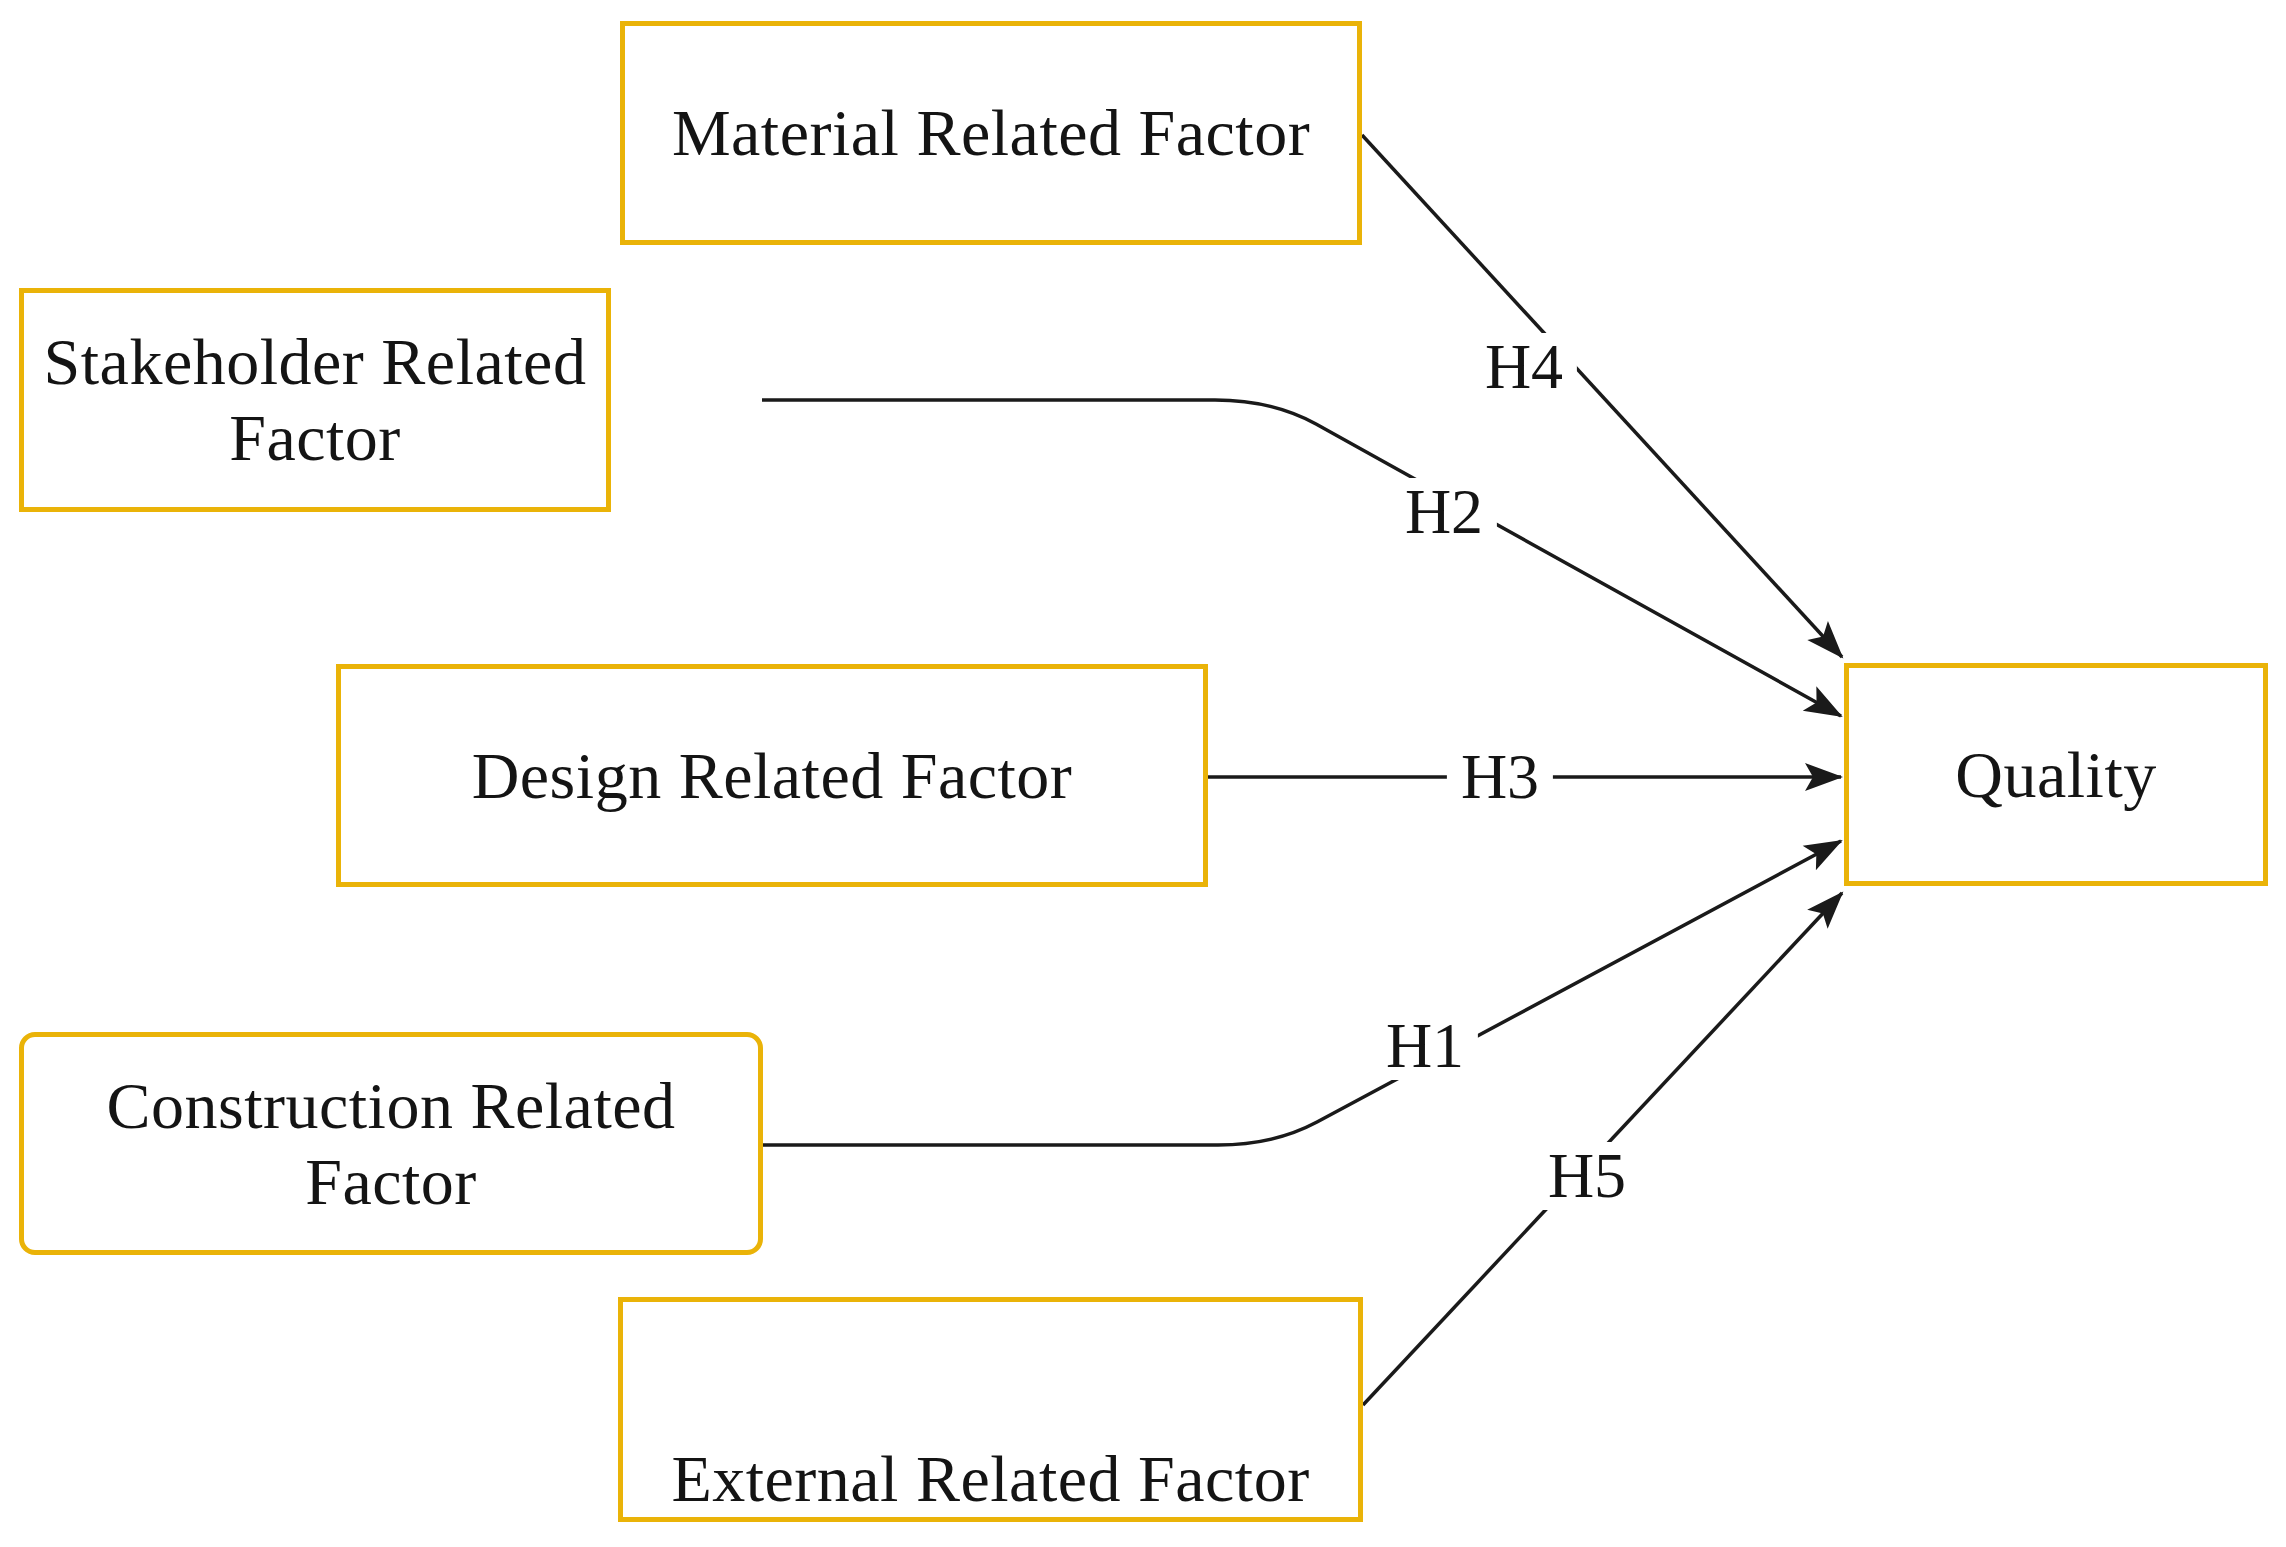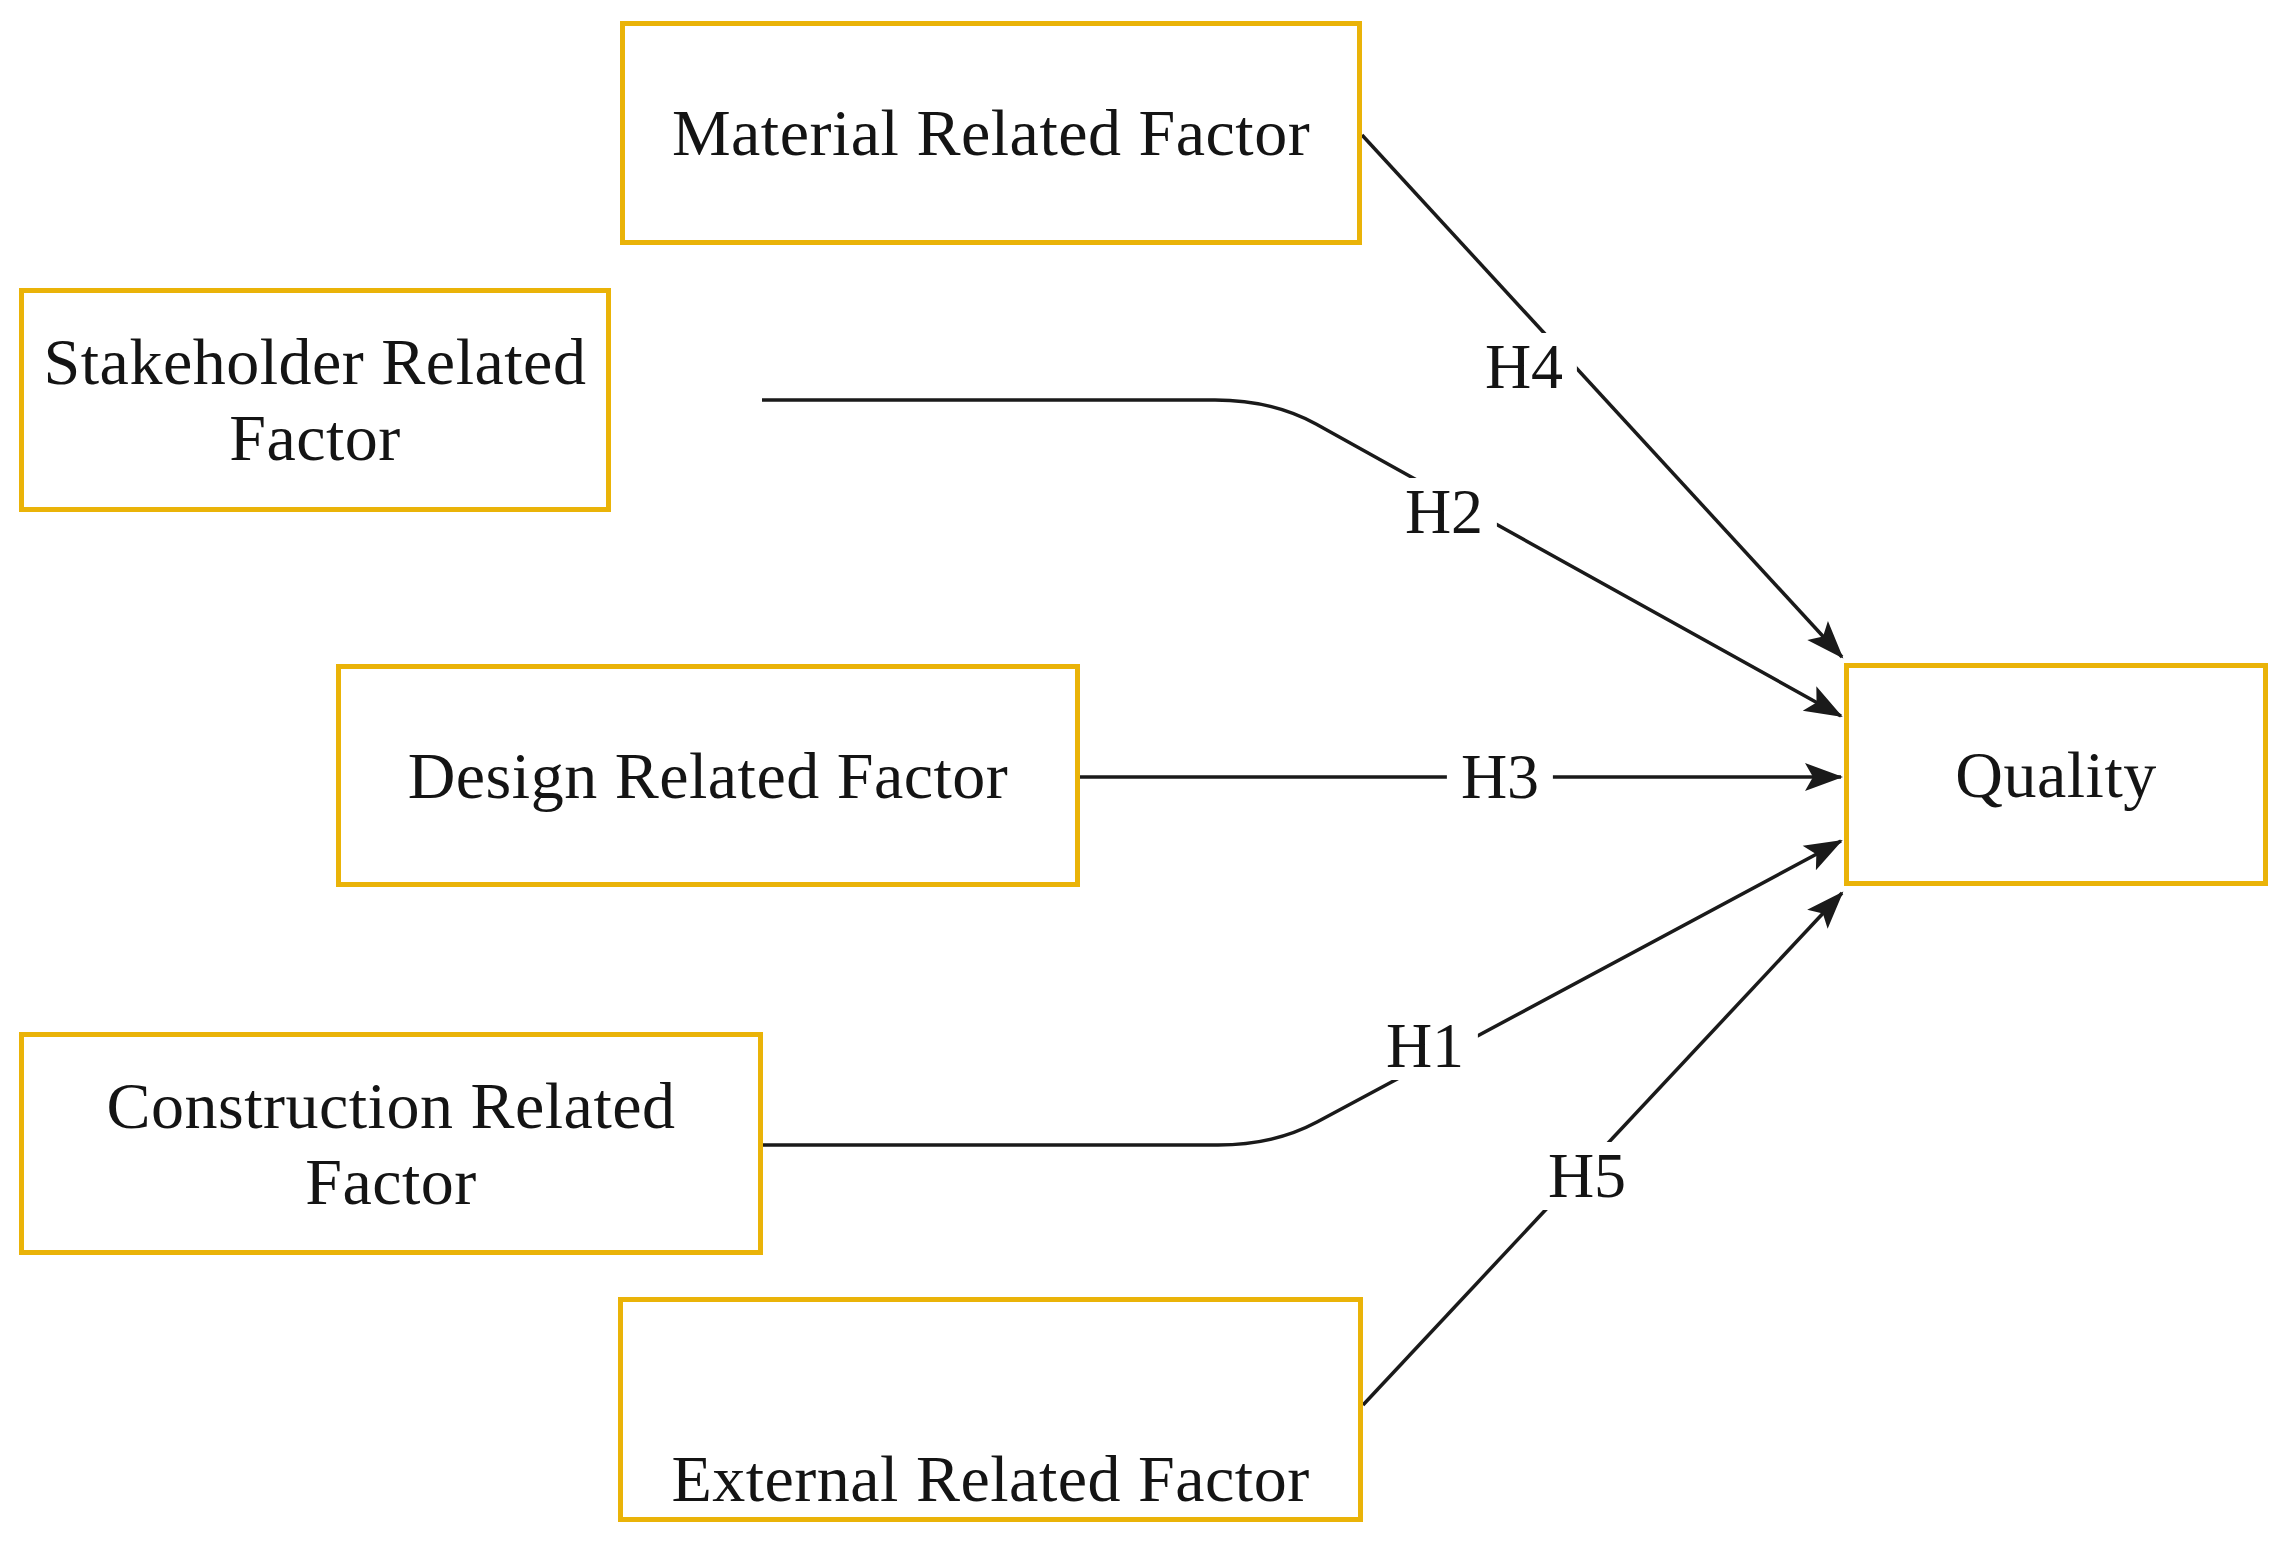--- a/index.html
+++ b/index.html
@@ -34,22 +34,22 @@
     display: flex;
     align-items: center;
     justify-content: center;
     text-align: center;
     font-size: 66px;
     color: #141414;
     letter-spacing: 0.5px;
   }
   .node-material     { left: 620px;  top: 21px;   width: 742px; height: 224px; }
   .node-stakeholder  { left: 19px;   top: 288px;  width: 592px; height: 224px; }
-  .node-design       { left: 336px;  top: 664px;  width: 744px; height: 223px; }
-  .node-construction { left: 19px;   top: 1032px; width: 744px; height: 223px; }
+  .node-design       { left: 336px;  top: 664px;  width: 872px; height: 223px; }
+  .node-construction { left: 19px;   top: 1032px; width: 744px; height: 223px; border-radius: 16px; }
   .node-external     { left: 618px;  top: 1297px; width: 745px; height: 225px; align-items: flex-end; }
   .node-quality      { left: 1844px; top: 663px;  width: 424px; height: 223px; }
   .edge-label {
     position: absolute;
     transform: translate(-50%, -50%);
     background: #ffffff;
     padding: 2px 14px;
     font-size: 64px;
     color: #141414;
     line-height: 1;

